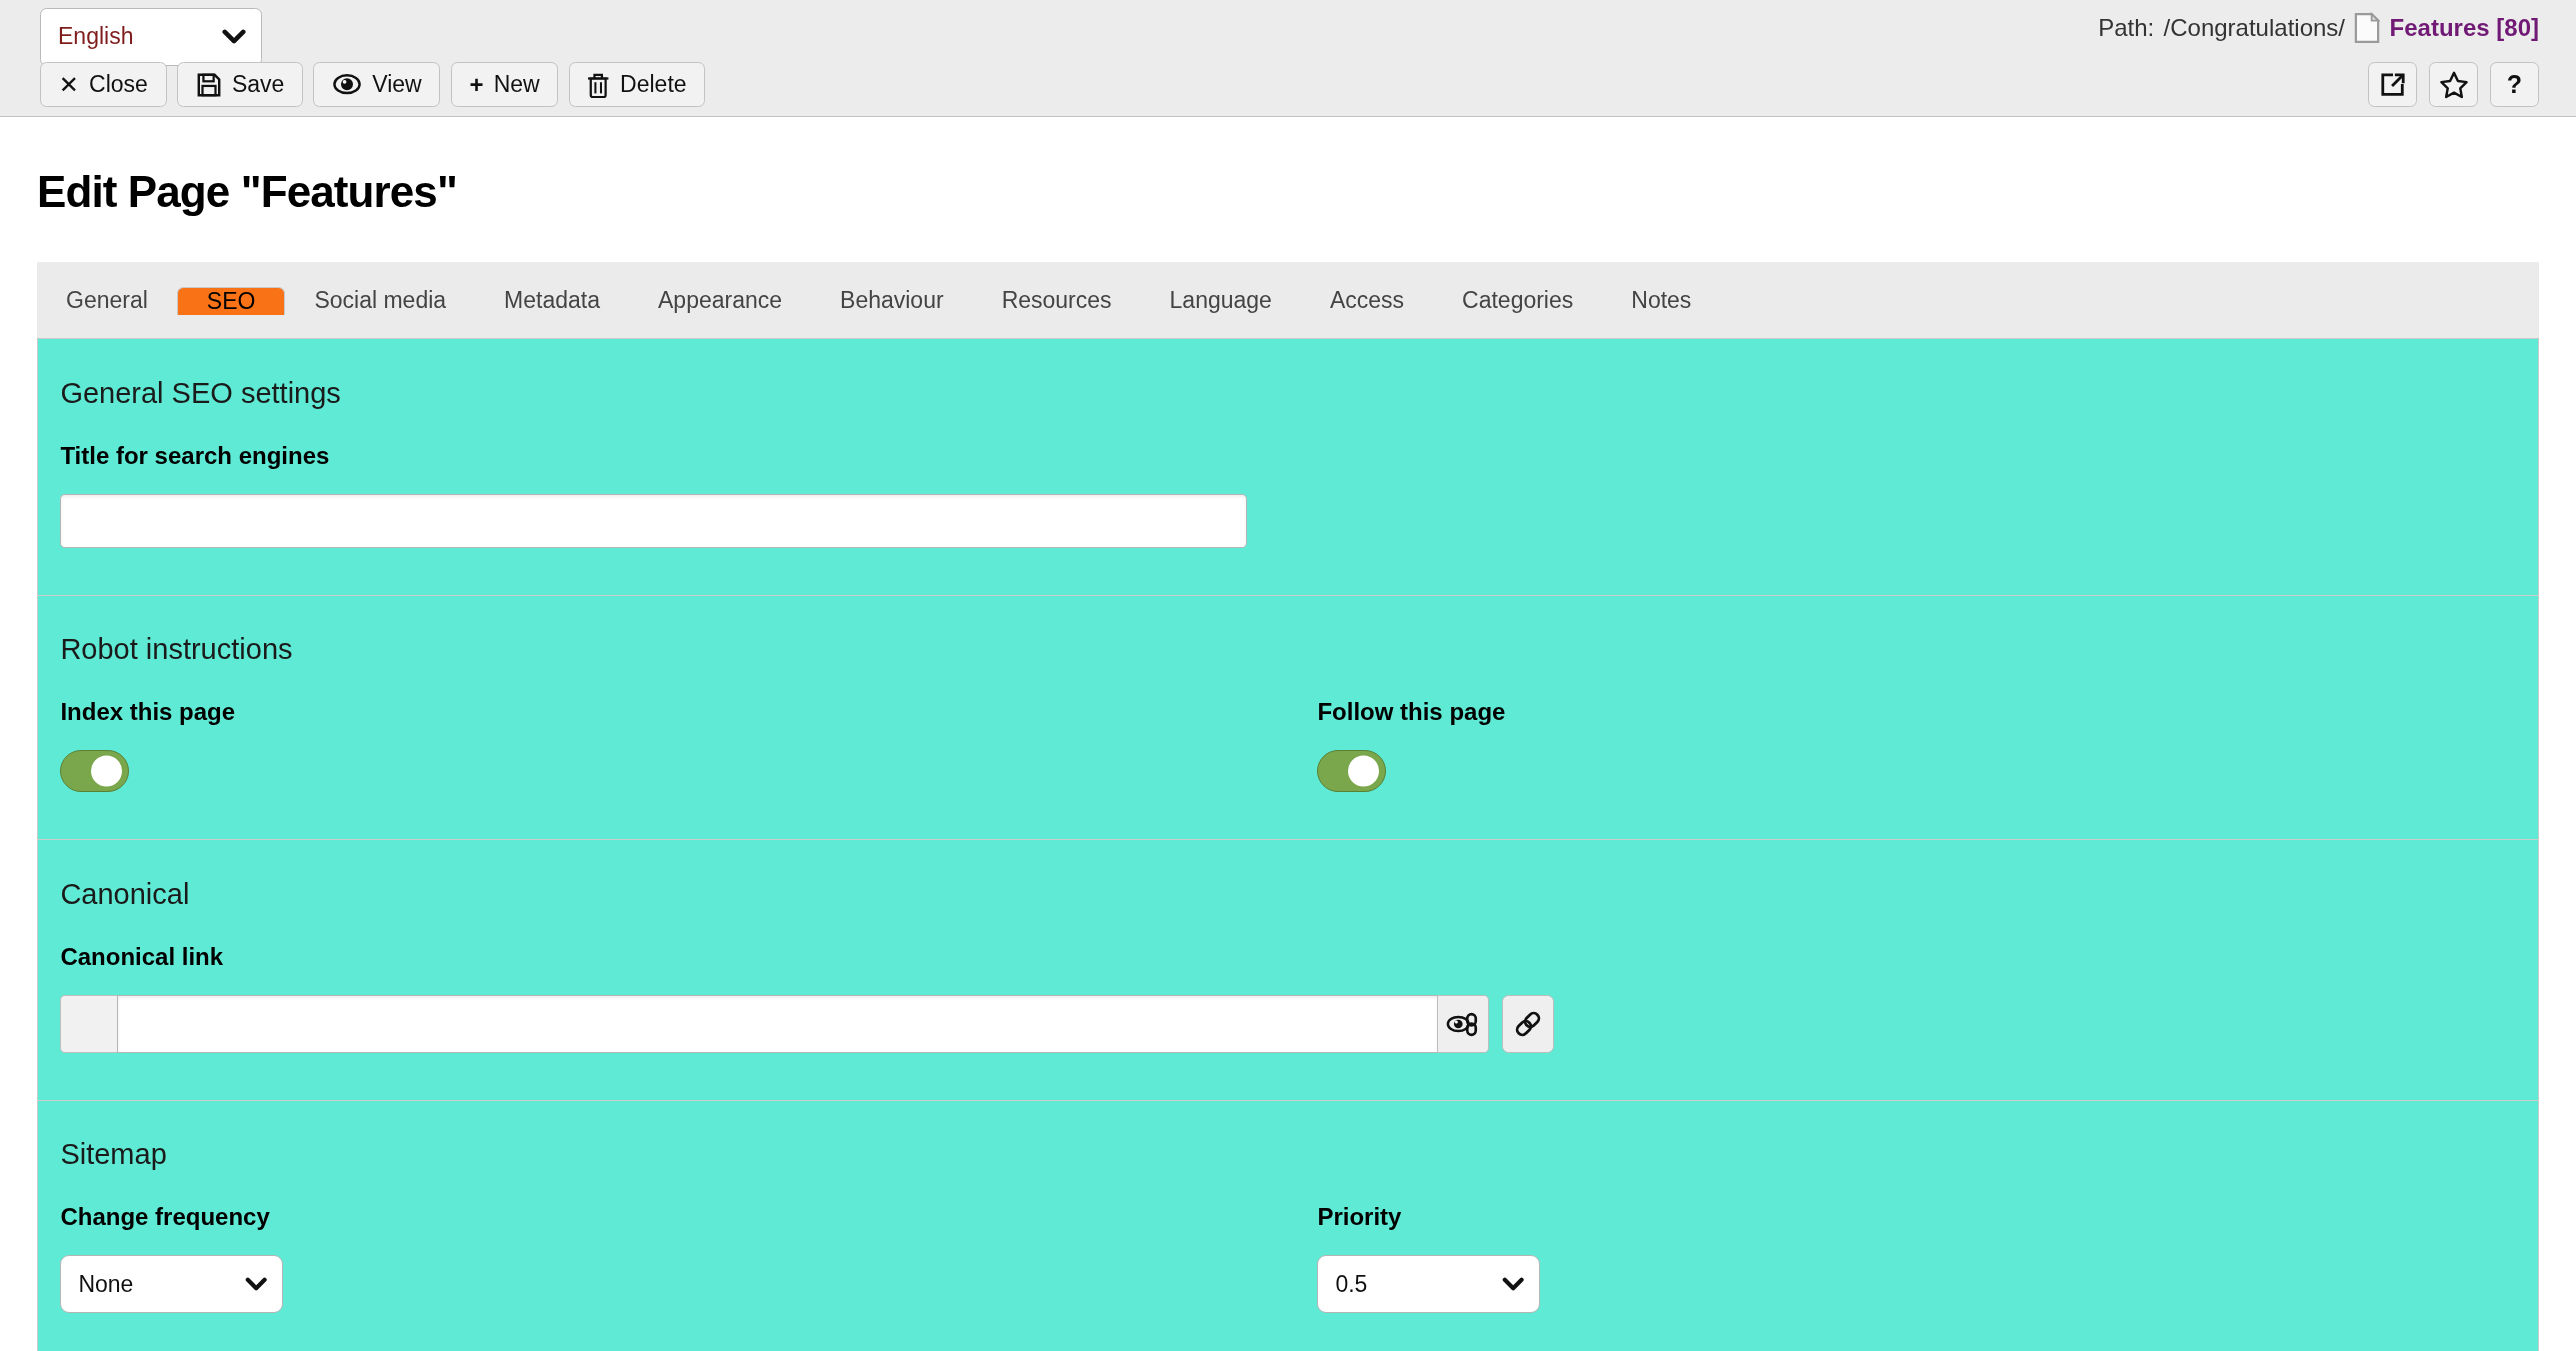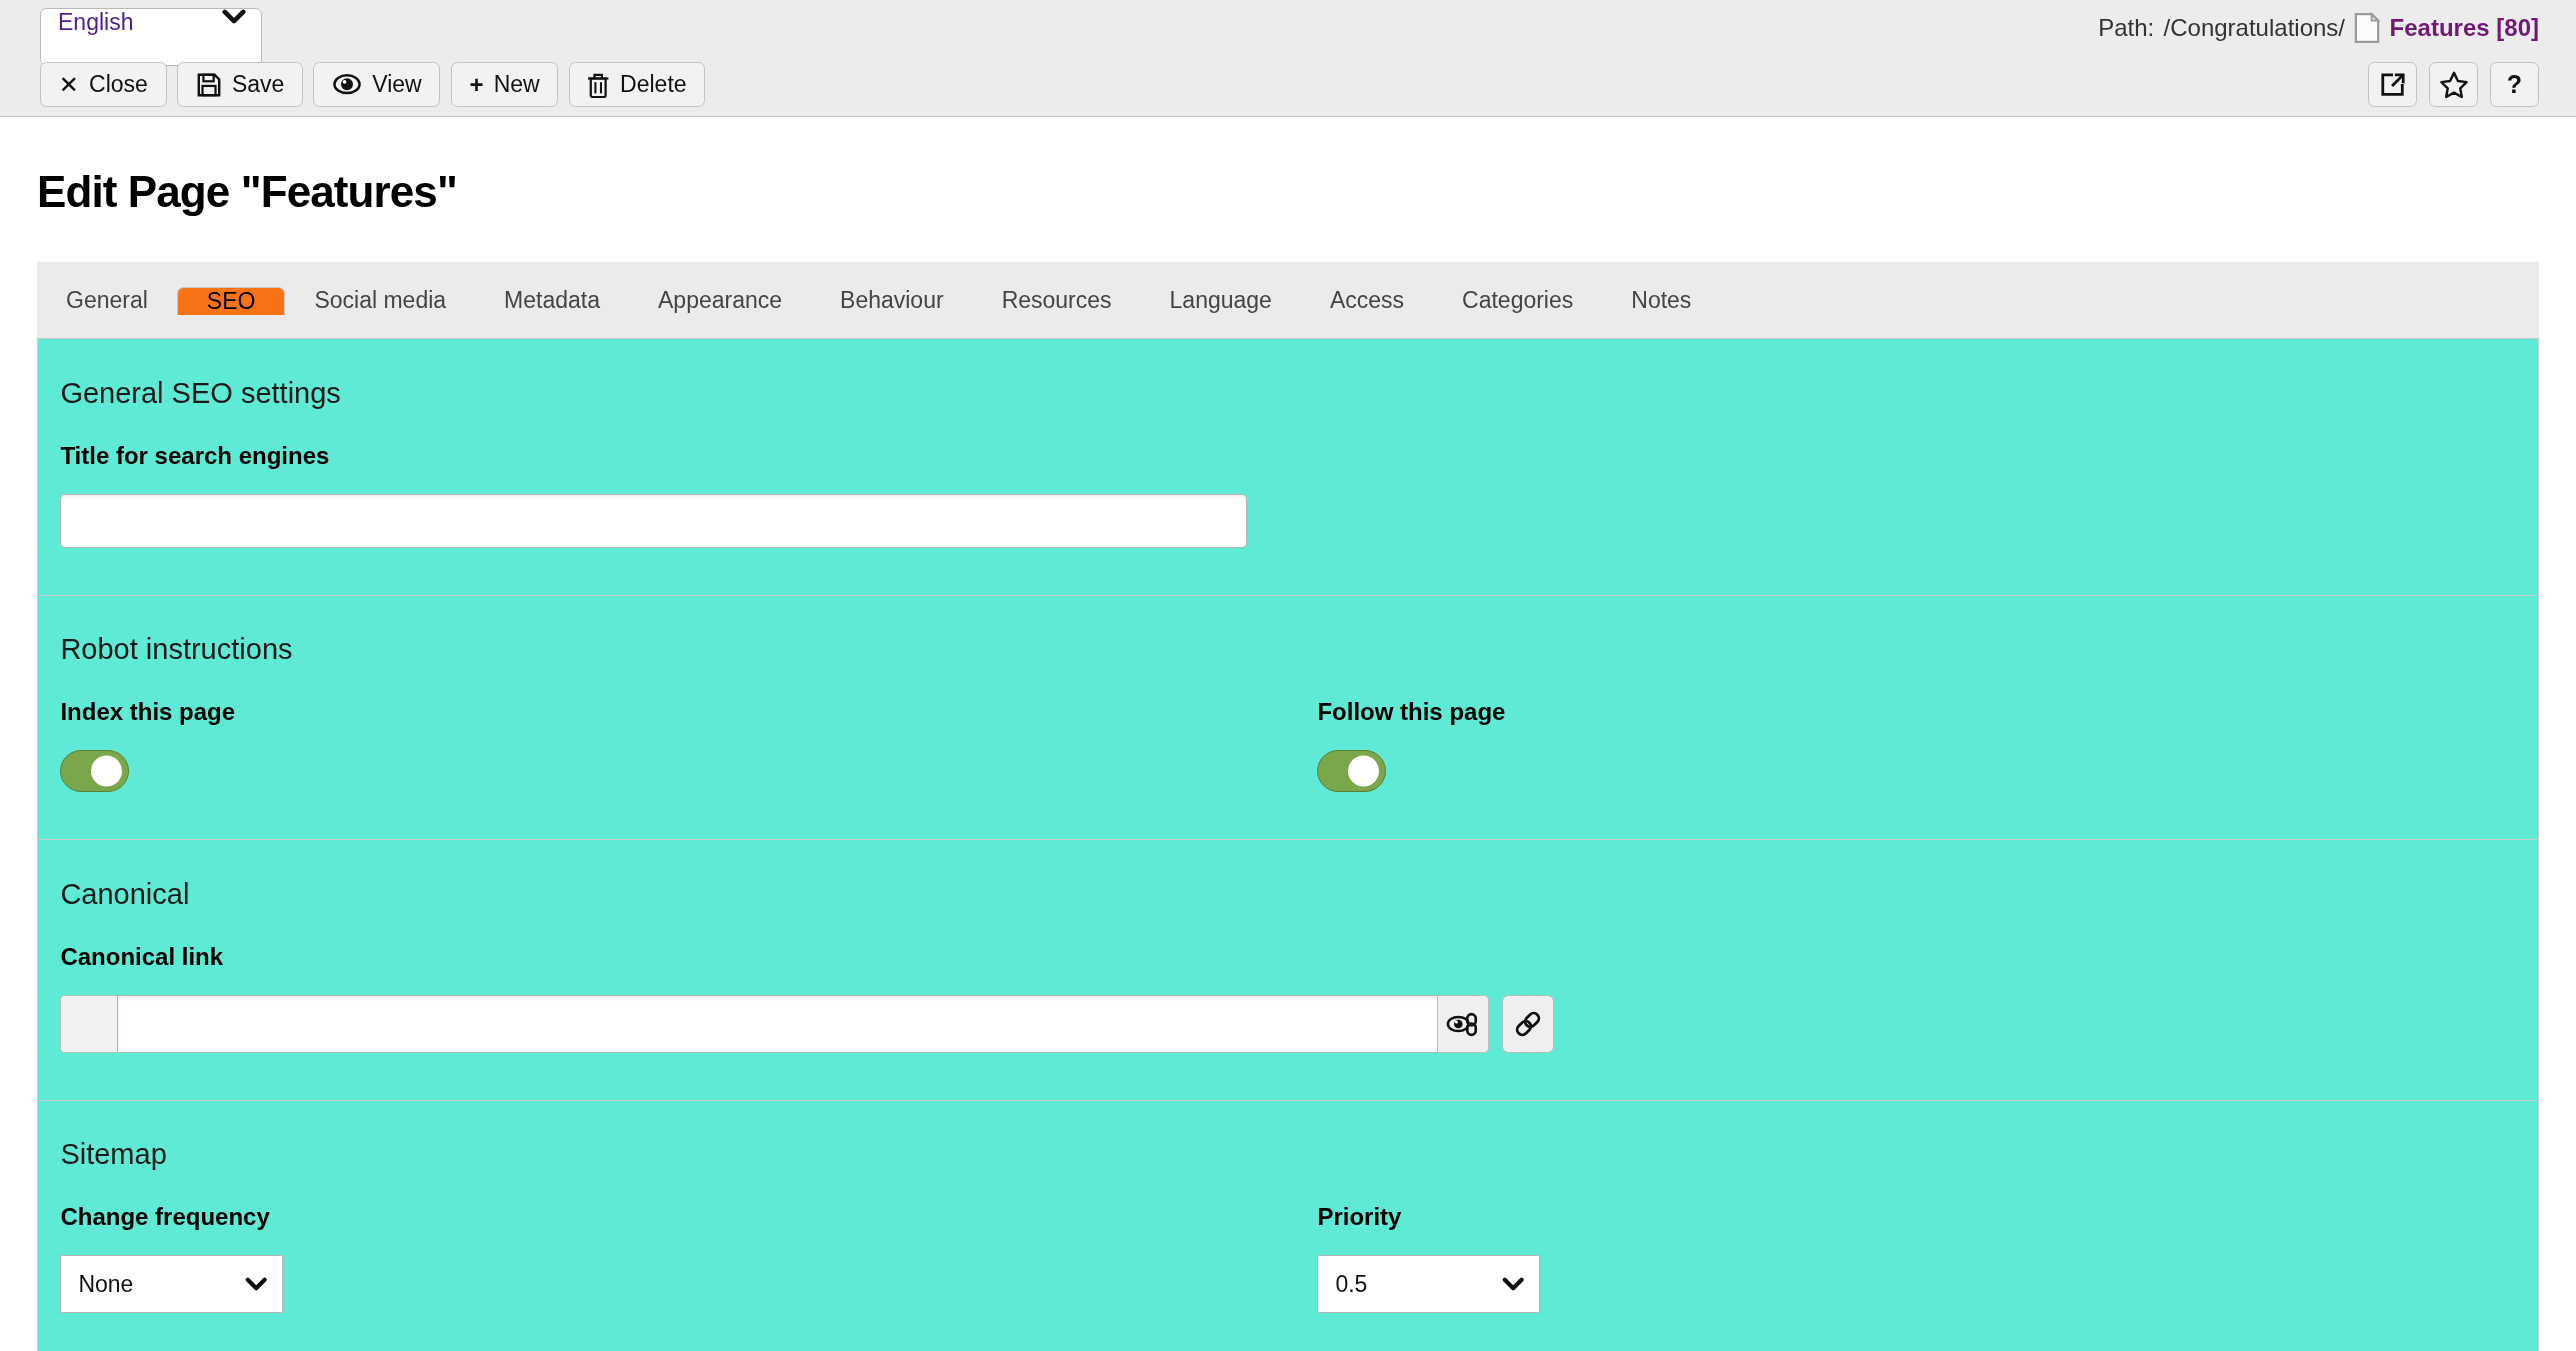--- a/index.html
+++ b/index.html
@@ -19,23 +19,23 @@
     height:117px;
     background:#ececec;
     border-bottom:1.9px solid #c2c2c2;
   }
   .lang-select {
     position:absolute; left:40px; top:7.5px;
     width:222px; height:58px;
     background:#fff;
     border:1.9px solid #b9b9b9;
     border-radius:6.5px;
-    display:flex; justify-content:space-between;
+    display:flex; align-items:center; justify-content:space-between;
     padding:0 15px 0 17px;
-    font-size:23px; color:#4c1d95;
+    font-size:23px; color:#7f1d1d;
     cursor:default;
   }
   .toolbar {
     position:absolute; left:40px; top:62px;
     display:flex; gap:10.3px;
   }
   .tbtn {
     height:45px;
     background:#f2f2f2;
     border:1.9px solid #c2c2c2;
@@ -183,21 +183,21 @@
     display:flex; align-items:center; justify-content:center;
   }
   .gbtn.attached { margin-left:-1.9px; border-radius:0 4.7px 4.7px 0; }
   .gbtn.standalone { margin-left:13px; border-radius:6.5px; }
 
   
   .fselect {
     width:223px; height:58px;
     background:#fff;
     border:1.9px solid #b5b5b5;
-    border-radius:0;
+    border-radius:9px;
     display:flex; align-items:center; justify-content:space-between;
     padding:0 15px 0 17px;
     font-size:23px; color:#111;
     cursor:default;
   }
 
   .svgicon { display:block; }
 </style>
 </head>
 <body>

